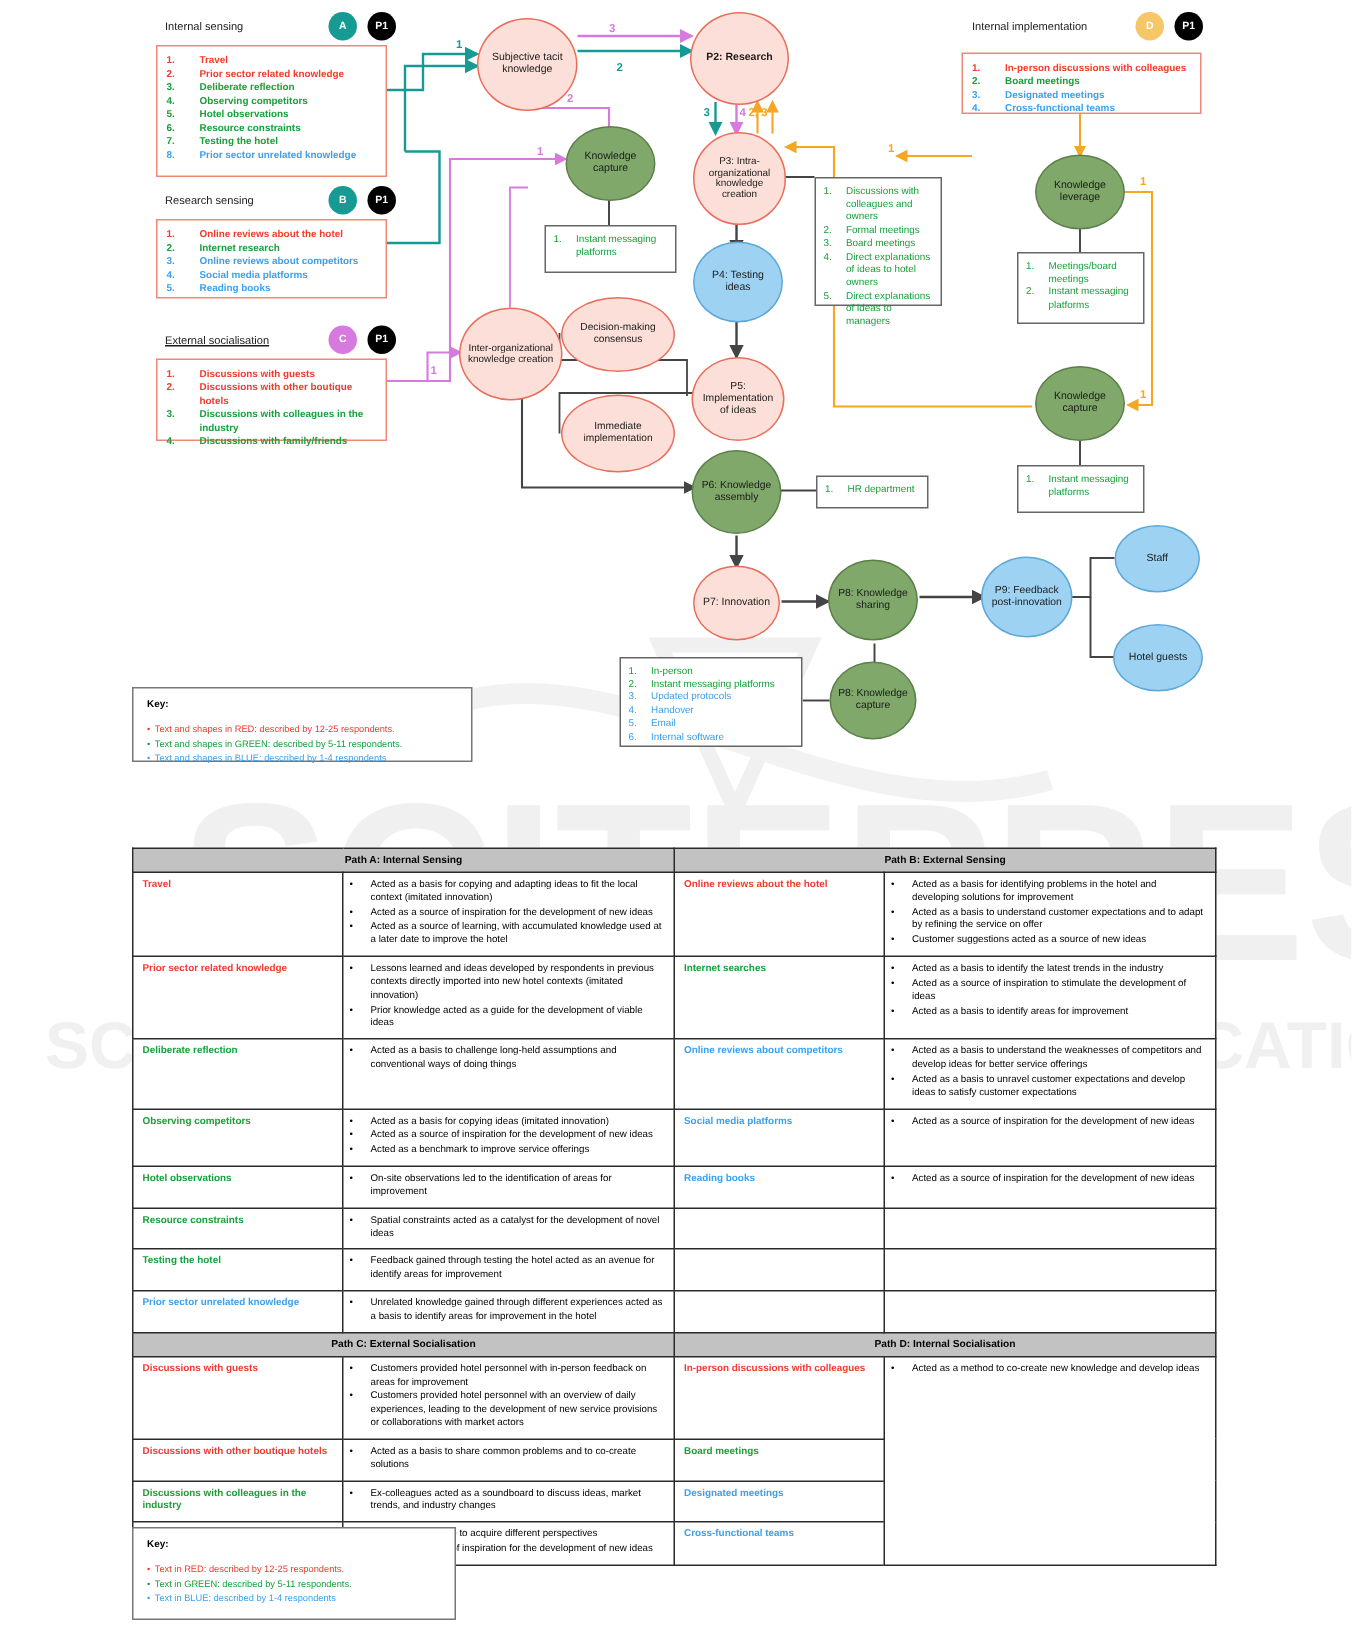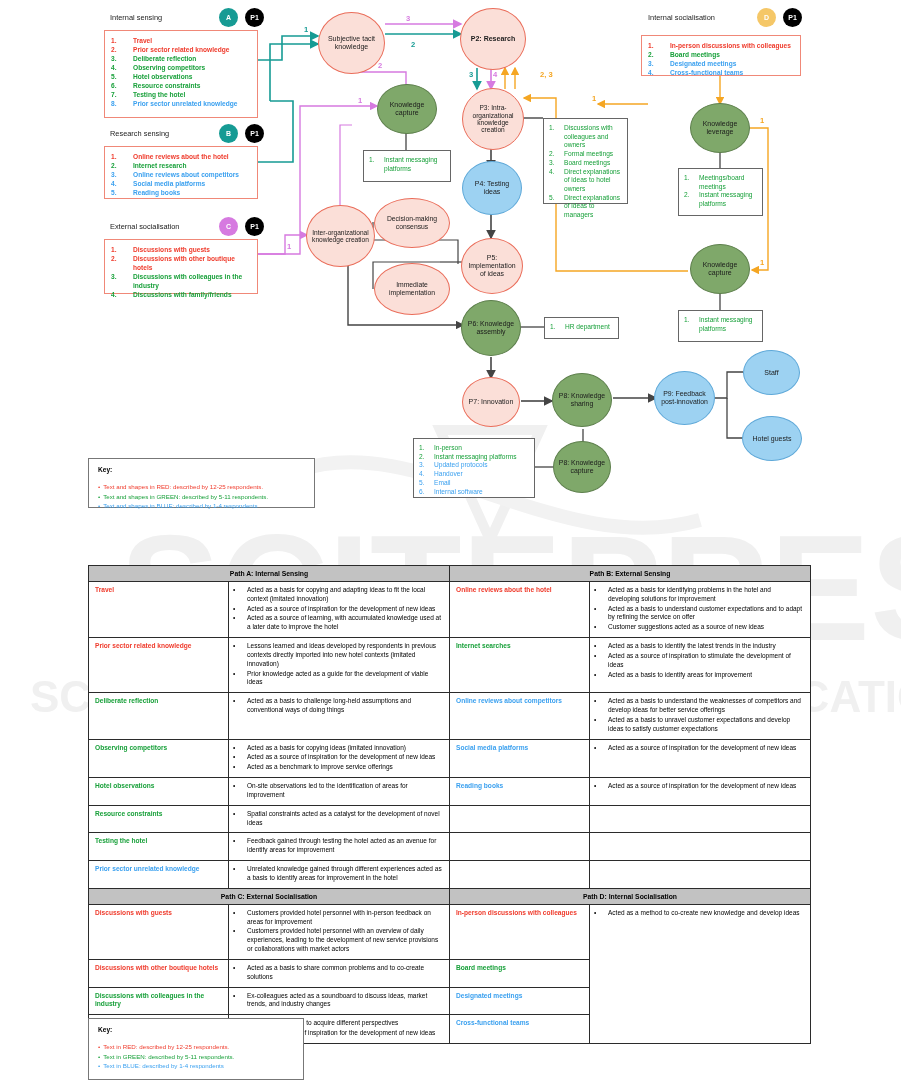--- a/index.html
+++ b/index.html
@@ -221,21 +221,21 @@
             <span class="num">4.</span>
             <span>Social media platforms</span>
           </li>
           <li class="blue">
             <span class="num">5.</span>
             <span>Reading books</span>
           </li>
         </ol>
     </div>
 
-    <div class="sect-label" style="left:110px;top:222px;">External socialisation</div>
+    <div class="sect-label" style="left:110px;top:222px;text-decoration:underline;">External socialisation</div>
     <div class="badge" style="left:219px;top:217px;background:#d67ae0;">C</div>
     <div class="badge p1" style="left:245px;top:217px;">P1</div>
     <div class="redbox" style="left:104px;top:239px;width:154px;height:55px;">
       <ol>
           <li class="red">
             <span class="num">1.</span>
             <span>Discussions with guests</span>
           </li>
           <li class="red">
             <span class="num">2.</span>
@@ -245,21 +245,21 @@
             <span class="num">3.</span>
             <span>Discussions with colleagues in the industry</span>
           </li>
           <li class="green">
             <span class="num">4.</span>
             <span>Discussions with family/friends</span>
           </li>
         </ol>
     </div>
 
-    <div class="sect-label" style="left:648px;top:13px;">Internal socialisation</div>
+    <div class="sect-label" style="left:648px;top:13px;">Internal implementation</div>
     <div class="badge" style="left:757px;top:8px;background:#f5c767;">D</div>
     <div class="badge p1" style="left:783px;top:8px;">P1</div>
     <div class="redbox" style="left:641px;top:35px;width:160px;height:41px;">
       <ol>
           <li class="red">
             <span class="num">1.</span>
             <span>In-person discussions with colleagues</span>
           </li>
           <li class="green">
             <span class="num">2.</span>
@@ -420,21 +420,21 @@
         </ol>
       </div>
 
     <div class="elabel" style="left:304px;top:25px;color:#169b94;">1</div>
     <div class="elabel" style="left:406px;top:14px;color:#d67ae0;">3</div>
     <div class="elabel" style="left:411px;top:40px;color:#169b94;">2</div>
     <div class="elabel" style="left:378px;top:61px;color:#d67ae0;">2</div>
     <div class="elabel" style="left:358px;top:96px;color:#d67ae0;">1</div>
     <div class="elabel" style="left:469px;top:70px;color:#169b94;">3</div>
     <div class="elabel" style="left:493px;top:70px;color:#d67ae0;">4</div>
-    <div class="elabel" style="left:540px;top:70px;color:#f5a623;">2, 3</div>
+    <div class="elabel" style="left:499px;top:70px;color:#f5a623;">2, 3</div>
     <div class="elabel" style="left:592px;top:94px;color:#f5a623;">1</div>
     <div class="elabel" style="left:760px;top:116px;color:#f5a623;">1</div>
     <div class="elabel" style="left:760px;top:258px;color:#f5a623;">1</div>
     <div class="elabel" style="left:287px;top:242px;color:#d67ae0;">1</div>
 
     <div class="keybox" style="left:88px;top:458px;width:227px;height:50px;">
       <div class="kt">Key:</div>
       <div class="kl">
           <div class="red"><span class="b">•</span><span>Text and shapes in RED: described by 12-25 respondents.</span></div>
           <div class="green"><span class="b">•</span><span>Text and shapes in GREEN: described by 5-11 respondents.</span></div>

